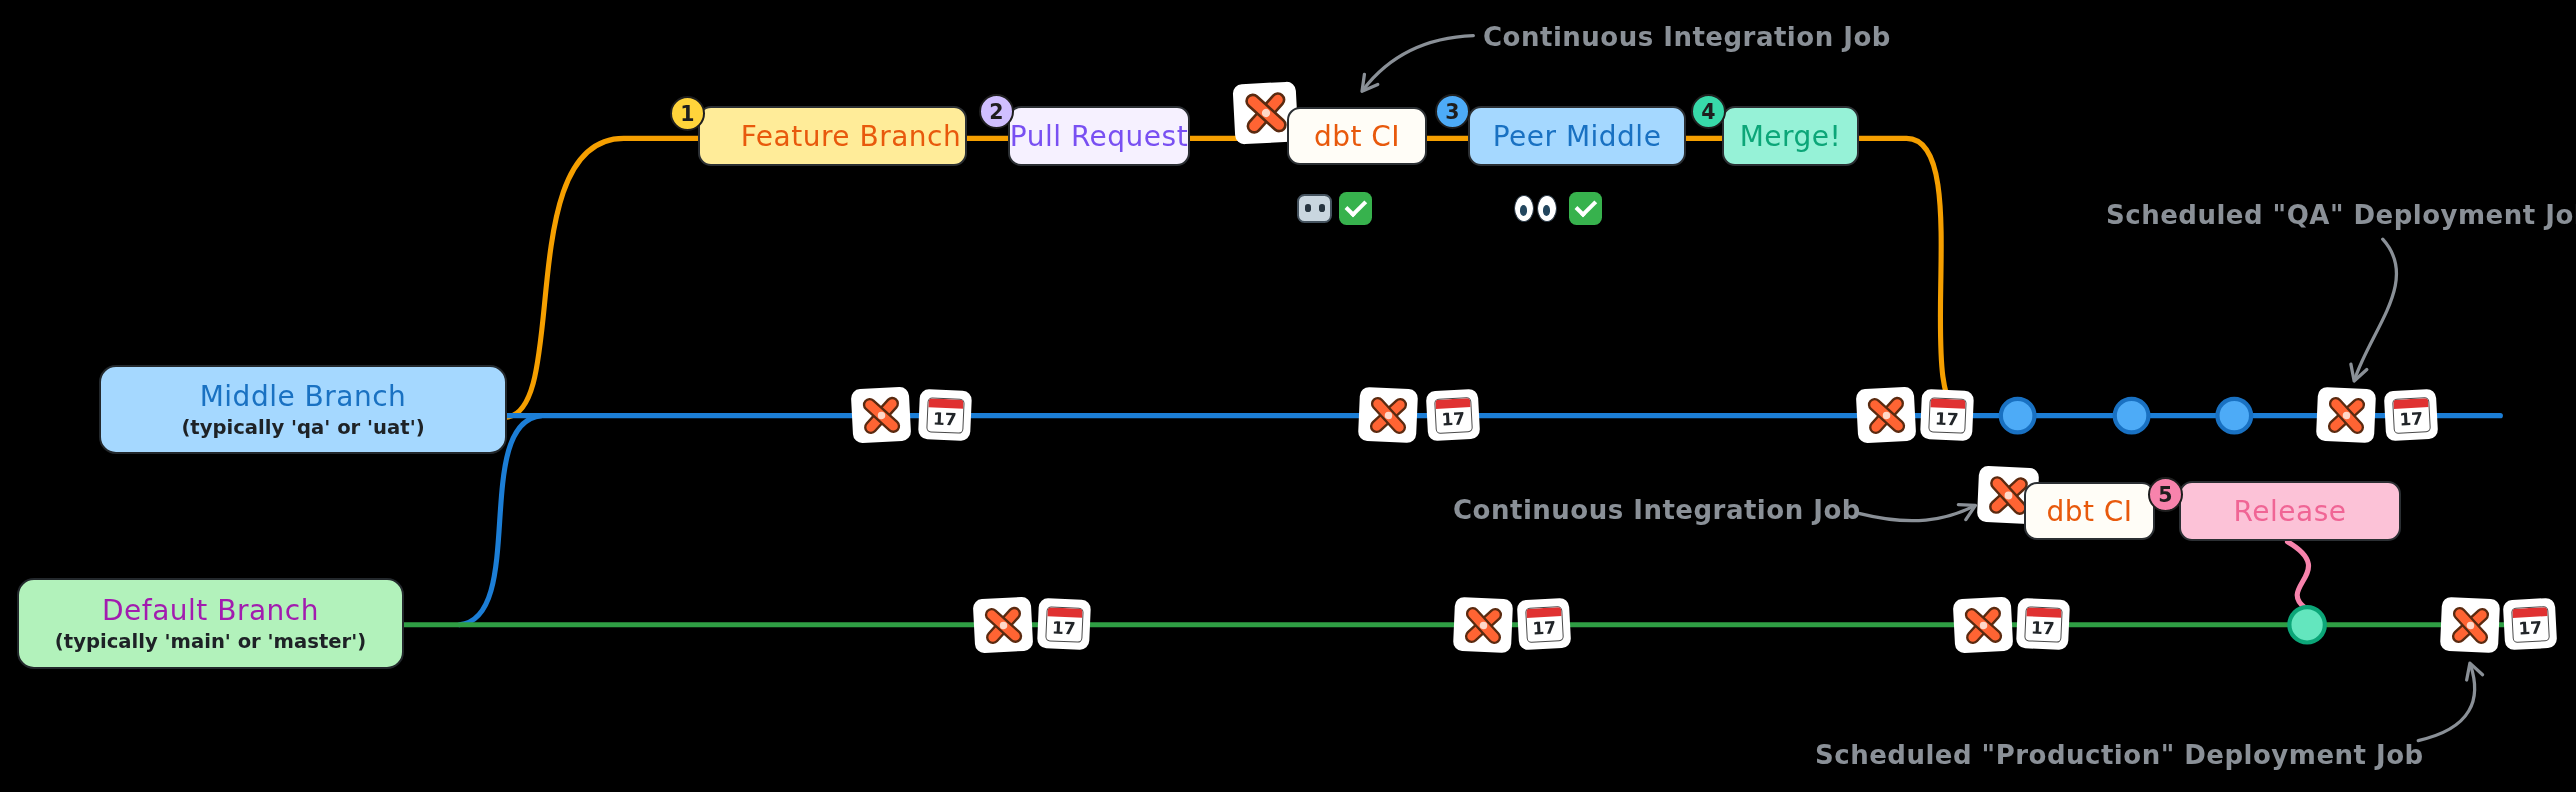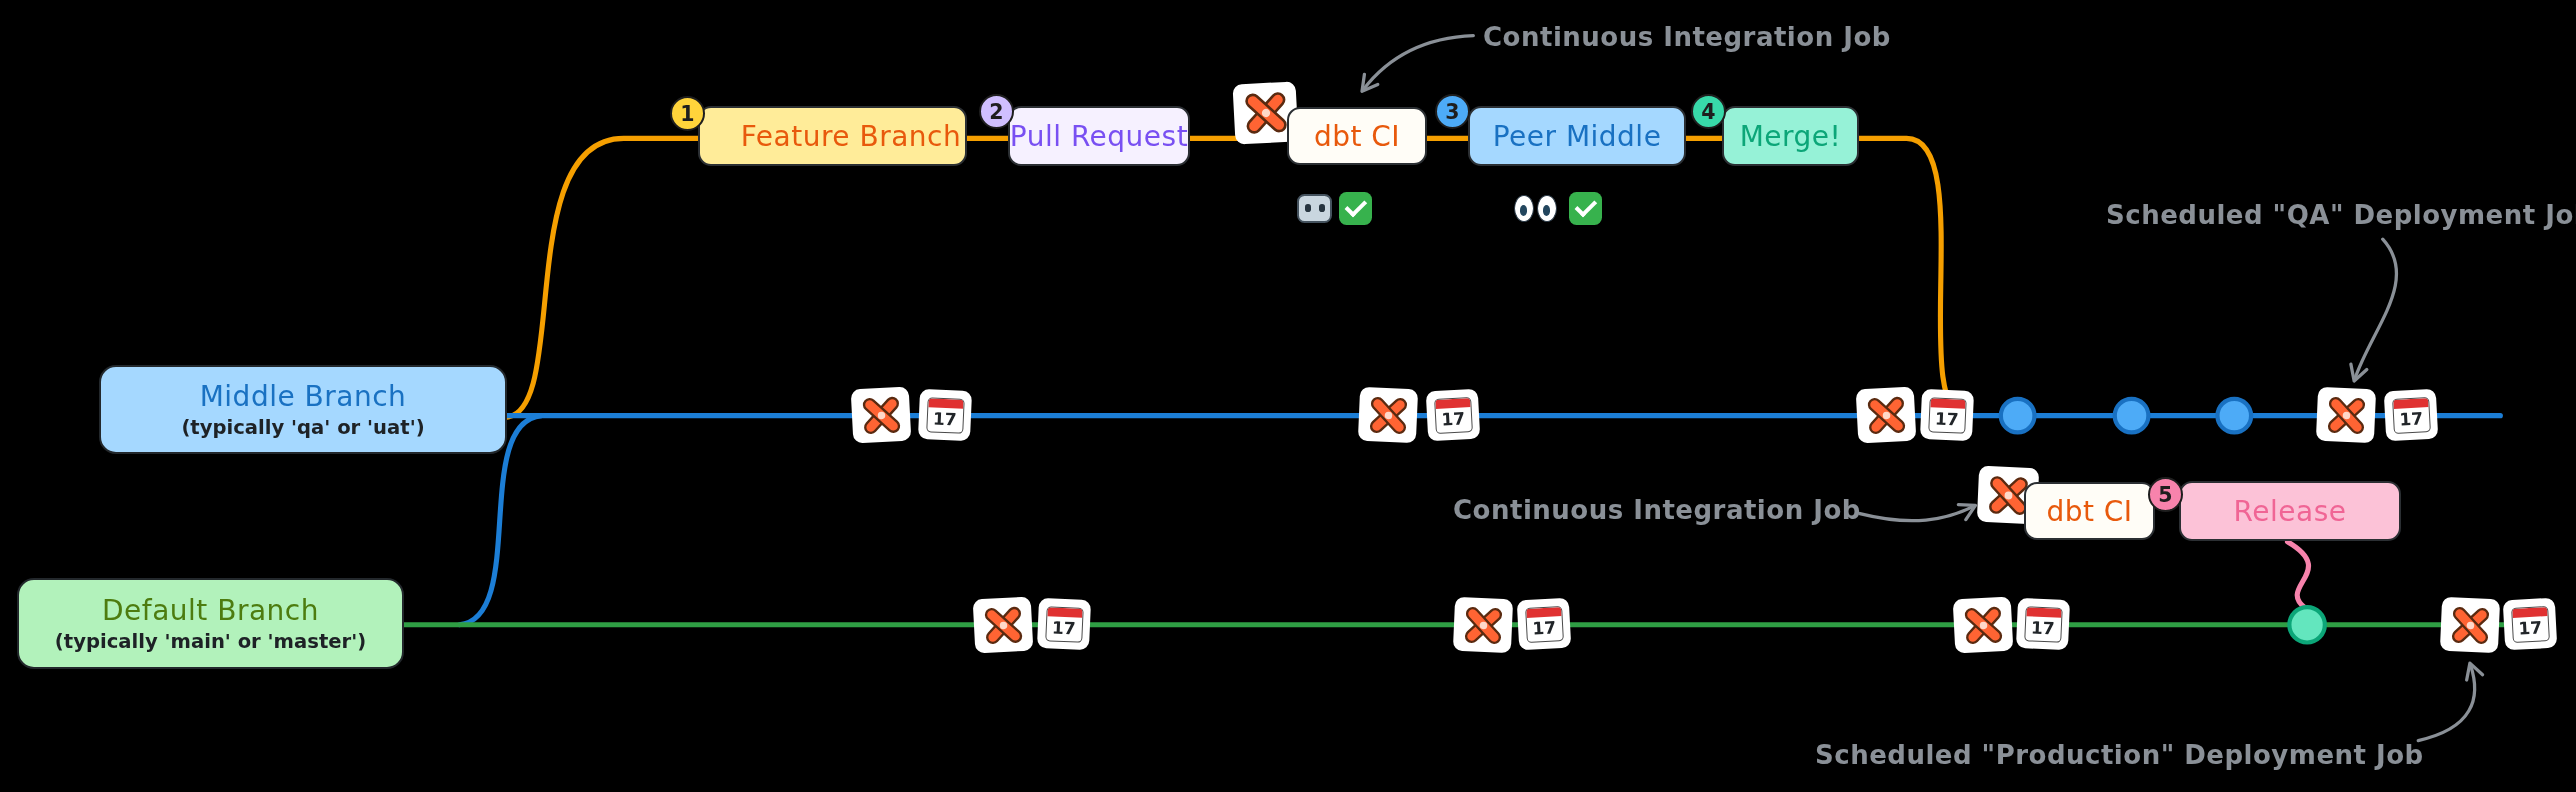--- a/index.html
+++ b/index.html
@@ -33,21 +33,21 @@
   .branchbox{
     position:absolute;border:2.8px solid #23282c;border-radius:17px;
     display:flex;flex-direction:column;align-items:center;justify-content:center;
     z-index:3;box-sizing:border-box;white-space:nowrap;
   }
   .branchbox .title{font-size:28px;font-weight:500;letter-spacing:0.5px;}
   .branchbox .subtitle{font-size:19.6px;color:#1e2226;font-weight:700;margin-top:2.8px;}
   .bb-middle{background:#a5d8ff;}
   .bb-middle .title{color:#1971c2;}
   .bb-default{background:#b2f2bb;}
-  .bb-default .title{color:#4d7c0f;}
+  .bb-default .title{color:#a21caf;}
   .note{
     position:absolute;color:#8a9097;font-size:26px;font-weight:600;
     white-space:nowrap;z-index:2;letter-spacing:0.5px;
   }
   .patch{
     position:absolute;background:#ffffff;border-radius:9.3px;z-index:2;
     display:flex;align-items:center;justify-content:center;
   }
   .r1{transform:rotate(-3deg);}
   .r2{transform:rotate(2.5deg);}

